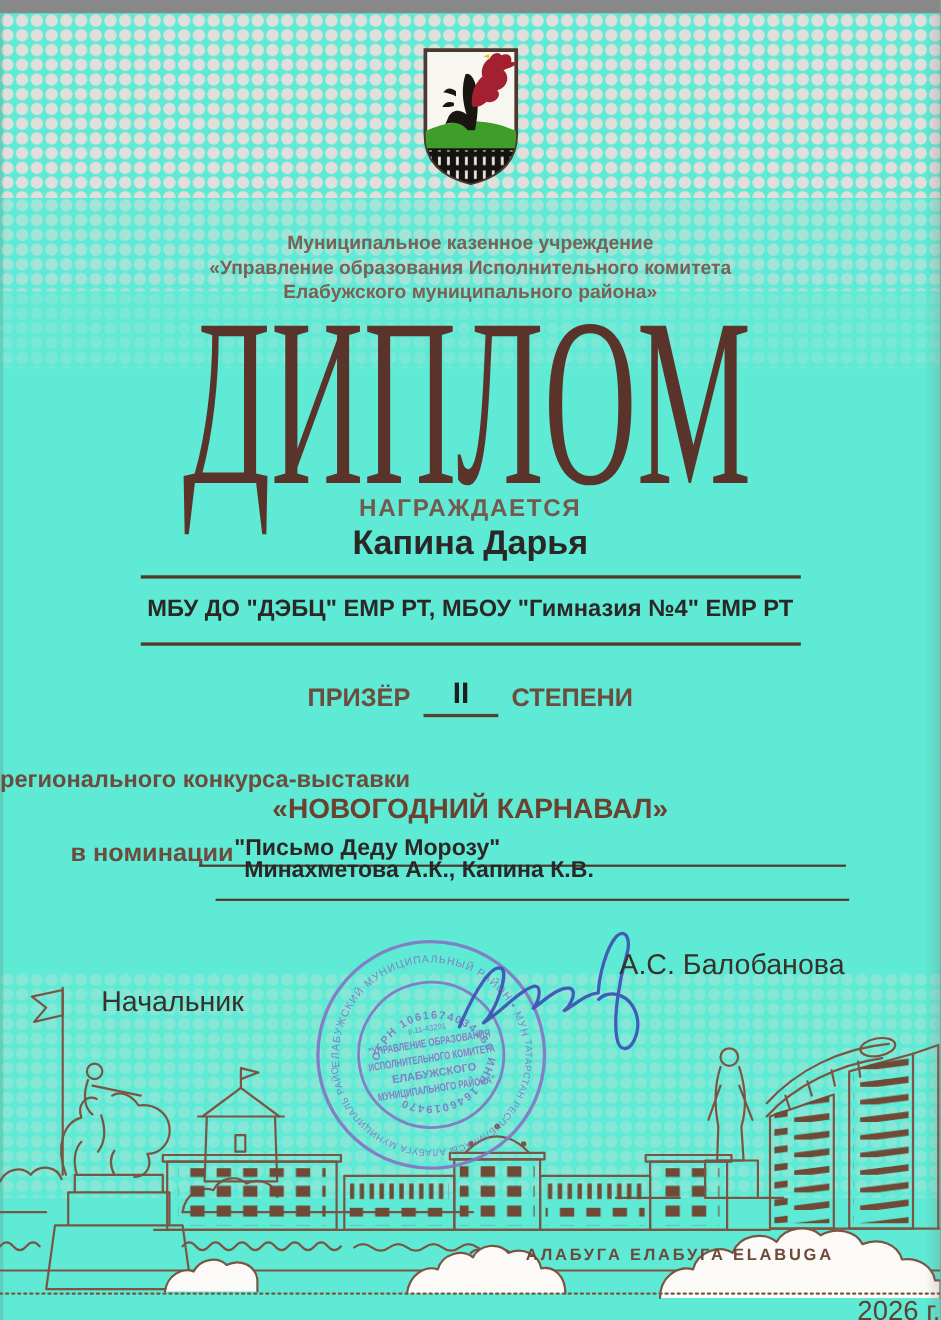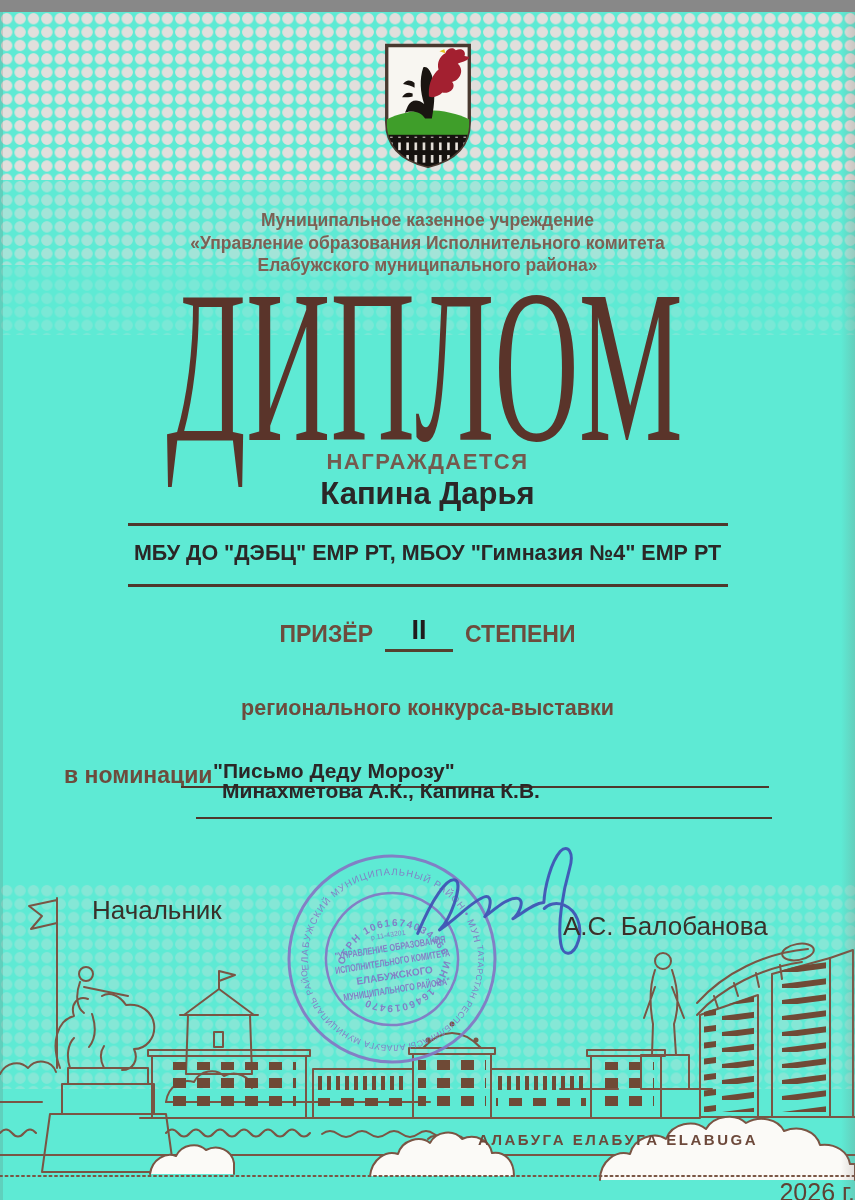--- a/index.html
+++ b/index.html
@@ -44,34 +44,34 @@
        color:#2b2727;font-size:21.5px;font-weight:bold;}
   #rule2{top:572px;left:128px;width:600px;}
 
   .prize-row{position:absolute;top:608px;left:0;right:0;display:flex;
        justify-content:center;align-items:baseline;
        color:#6d4c3d;font-size:23px;font-weight:bold;}
   .degree{display:inline-block;min-width:52px;text-align:center;margin:0 12px;
        border-bottom:3.5px solid #56402f;padding:0 8px 1px 8px;}
   .degree-val{color:#201d1d;font-size:27px;line-height:1;position:relative;top:-3px;}
 
-  .contest1{position:absolute;top:684px;left:0;right:0;text-align:center;
+  .contest1{position:absolute;top:684px;left:0;right:0;text-align:left;
        color:#6d4c3d;font-size:21.5px;font-weight:bold;}
   .contest2{position:absolute;top:710px;left:0;right:0;text-align:center;
        color:#6b4130;font-size:25.5px;font-weight:bold;}
 
   .nom-label{position:absolute;top:750px;left:64px;color:#6d4c3d;font-size:23px;font-weight:bold;}
   .nom-value{position:absolute;top:747px;left:213px;color:#2b2727;font-size:21px;font-weight:bold;}
   #rule3{top:774px;left:181px;width:588px;border-top-width:2.5px;}
   .sup-label{position:absolute;top:781px;left:63px;color:#6d4c3d;font-size:23px;font-weight:bold;}
   .sup-value{position:absolute;top:767px;left:222px;color:#2b2727;font-size:21px;font-weight:bold;}
   #rule4{top:805px;left:196px;width:576px;border-top-width:2.5px;}
 
   .sig-position{position:absolute;top:883px;left:92px;color:#3a3029;font-size:26px;}
-  .sig-name{position:absolute;top:899px;left:563px;color:#3a3029;font-size:26px;}
+  .sig-name{position:absolute;top:849px;left:563px;color:#3a3029;font-size:26px;}
 
   .stamp{position:absolute;top:836px;left:281px;width:222px;height:222px;
        transform:rotate(-9deg);opacity:.93;}
   .signature{position:absolute;top:818px;left:398px;width:250px;height:150px;
        transform:rotate(-4deg);opacity:.92;}
 
   .skyline{position:absolute;top:855px;left:0;width:855px;height:345px;}
 
   .year{position:absolute;top:1166px;left:0;right:0;text-align:right;
        color:#5e4234;font-size:25px;font-weight:normal;}
@@ -127,20 +127,21 @@
 
   <div class="prize-row">
     <span>ПРИЗЁР</span>
     <span class="degree">
       <span class="degree-val">II</span>
     </span>
     <span>СТЕПЕНИ</span>
   </div>
 
   <div class="contest1">регионального конкурса-выставки</div>
+  <div class="contest2">«НОВОГОДНИЙ КАРНАВАЛ»</div>
 
   <div class="nom-label">в номинации</div>
   <div class="nom-value">"Письмо Деду Морозу"</div>
   <div class="rule" id="rule3"></div>
 
   <div class="sup-value">Минахметова А.К., Капина К.В.</div>
   <div class="rule" id="rule4"></div>
 
   <svg class="skyline" viewBox="0 855 855 345">
     <defs>

